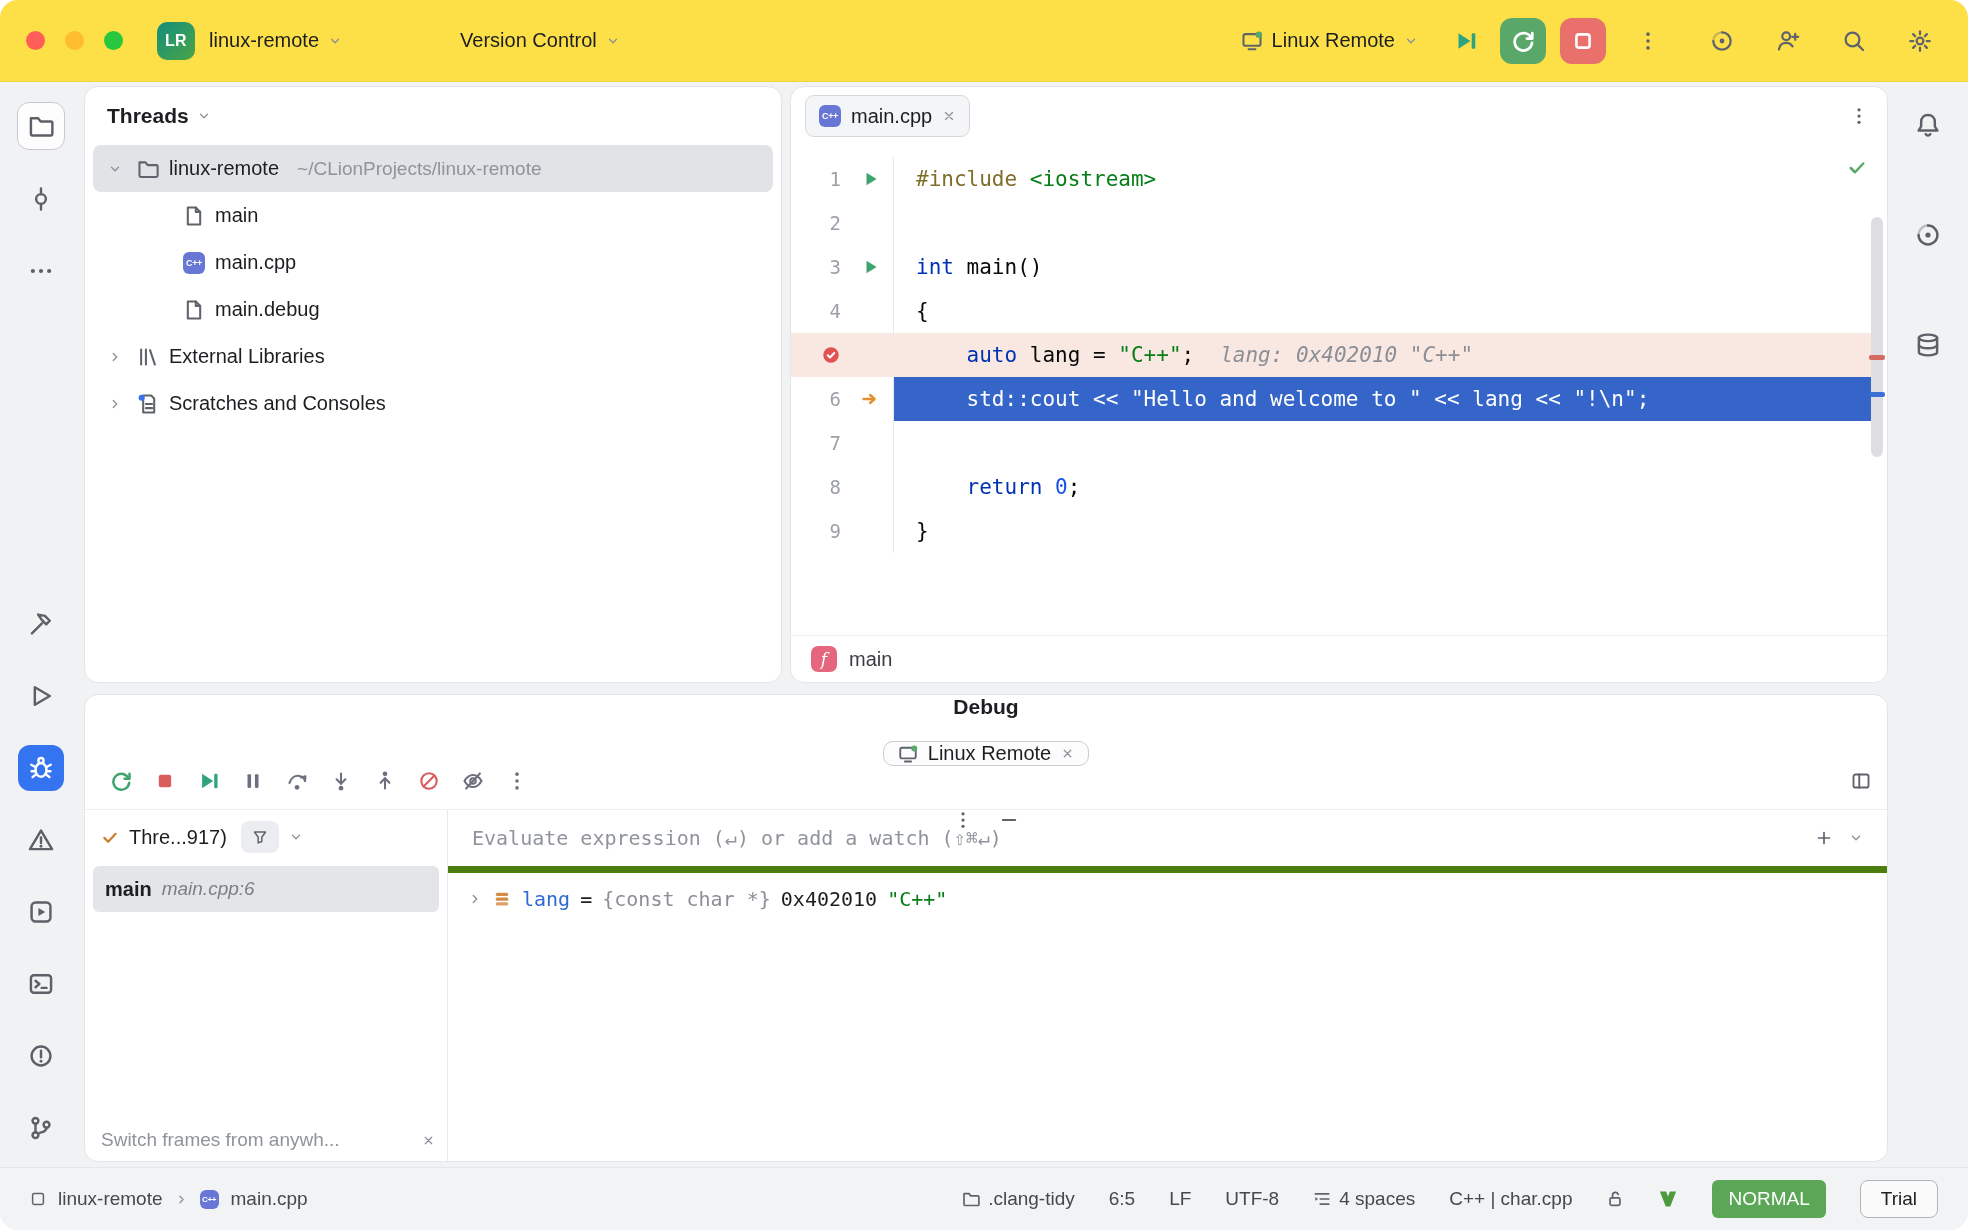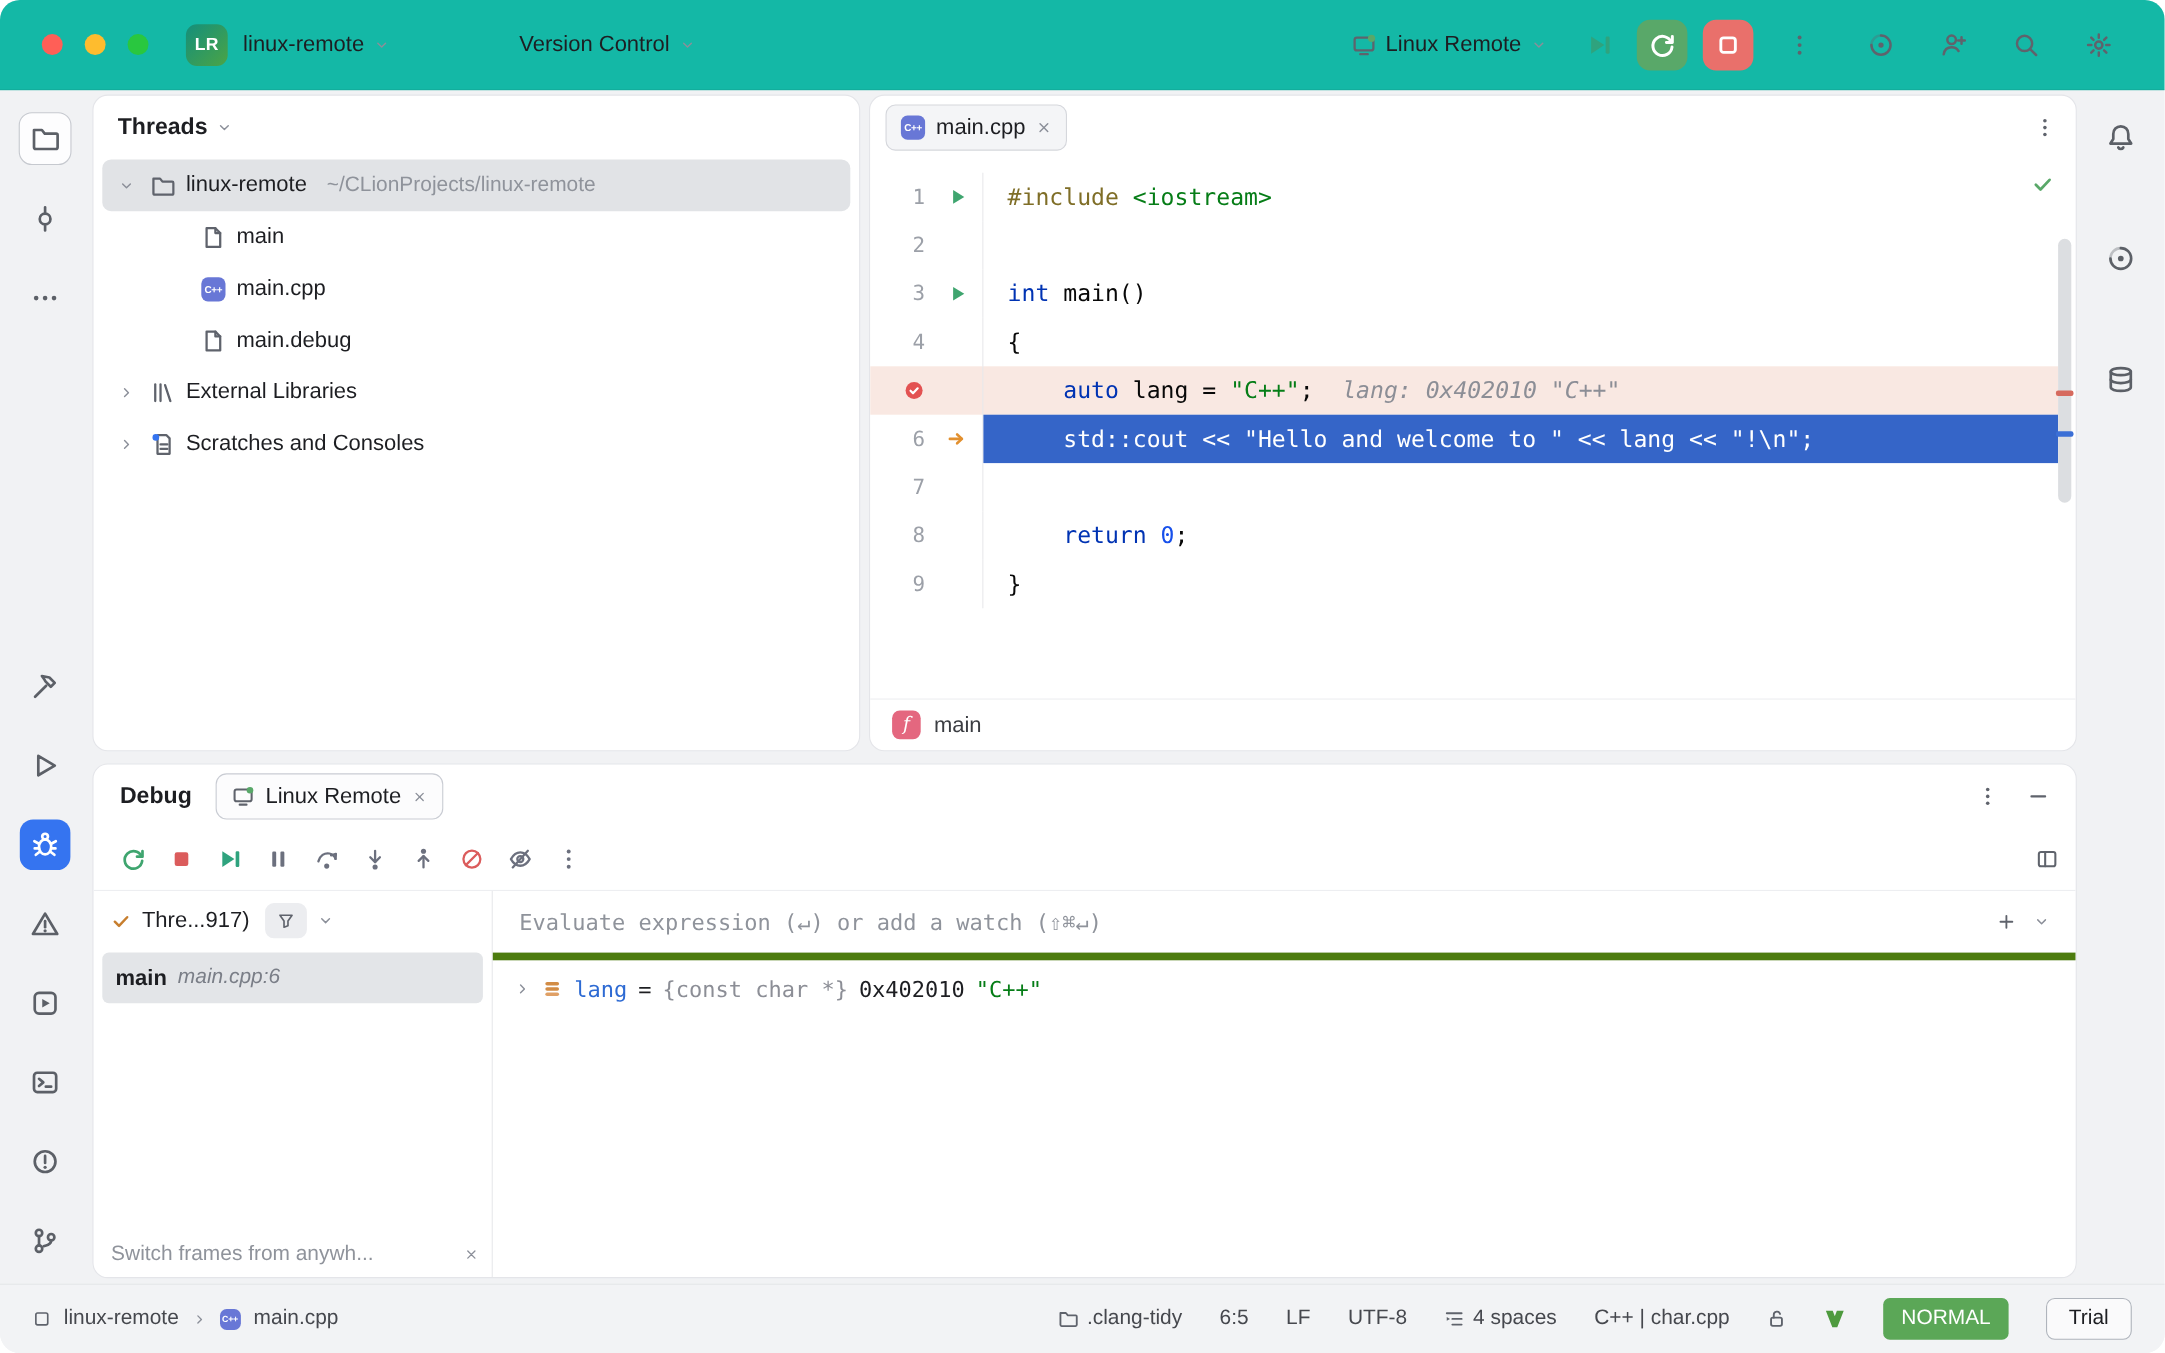--- a/index.html
+++ b/index.html
@@ -8,22 +8,22 @@
   .i{display:inline-flex;flex:none;}
   .i svg{width:100%;height:100%;display:block;}
   .ic13{width:13px;height:13px}.ic14{width:14px;height:14px}.ic16{width:16px;height:16px}
   .ic18{width:18px;height:18px}.ic20{width:20px;height:20px}.ic22{width:22px;height:22px}
   .ic24{width:24px;height:24px}.ic26{width:26px;height:26px}
   .c-muted{color:#8B8F99}.c-dim{color:#5F636C}.c-white{color:#fff}.c-green{color:#3FA56F}
   .c-red{color:#DB5C5C}.c-teal{color:#2FA37E}.c-orange{color:#E2902F}.c-amber{color:#C77E2E}
   .c-grayblue{color:#6C707E}.c-purple{color:#7B68C9}
 
   
-  .titlebar{position:absolute;left:0;top:0;right:0;height:82px;background:#14b8a6;display:flex;align-items:center;
-            padding:0 38px;box-sizing:border-box;border-bottom:1px solid rgba(0,0,0,0.05);}
+  .titlebar{position:absolute;left:0;top:0;right:0;height:82px;background:#fde047;display:flex;align-items:center;
+            padding:0 26px;box-sizing:border-box;border-bottom:1px solid rgba(0,0,0,0.05);}
   .lights{display:flex;gap:20px;margin-right:34px;}
   .light{width:19px;height:19px;border-radius:50%;}
   .light.red{background:#FF5F57}.light.yellow{background:#FEBC2E}.light.green{background:#29C73F}
   .lr-badge{width:38px;height:38px;border-radius:10px;background:linear-gradient(135deg,#148F7B 0%,#4BA446 100%);
             color:#fff;font-size:16px;font-weight:bold;letter-spacing:.3px;display:flex;align-items:center;justify-content:center;margin-right:14px;}
   .tb-item{display:flex;align-items:center;gap:9px;font-size:20px;color:#1D1E22;}
   .project-widget span:first-child{font-weight:500;}
   .vcs-widget{margin-left:118px;}
   .runconfig-widget{margin-right:26px;}
   .tb-spacer{flex:1;}
@@ -80,21 +80,21 @@
   .stripe-mark.red{top:268px;background:#D66A5E;}
   .stripe-mark.blue{top:305px;background:#3B6FD6;}
   .breadcrumbs{position:absolute;left:0;right:0;bottom:0;height:46px;border-top:1px solid #EDEEF1;display:flex;align-items:center;gap:12px;padding:0 20px;font-size:20px;color:#3B3D42;}
   .f-badge{width:26px;height:26px;border-radius:7px;background:#E4677F;color:#fff;display:flex;align-items:center;justify-content:center;
            font-family:"DejaVu Serif",serif;font-style:italic;font-size:17px;}
   .cpp-badge{width:22px;height:22px;border-radius:6px;background:#6877D6;color:#fff;font-size:9px;font-weight:bold;letter-spacing:-0.3px;
              display:inline-flex;align-items:center;justify-content:center;flex:none;}
   .cpp-badge.small{width:19px;height:19px;font-size:8px;}
 
   
-  .debug-header{height:58px;display:flex;align-items:center;gap:22px;padding:0 24px;}
+  .debug-header{height:58px;display:flex;align-items:center;gap:22px;padding:0 36px;flex-direction:column;}
   .debug-title{font-size:21px;font-weight:600;}
   .session-chip{height:40px;display:flex;align-items:center;gap:10px;padding:0 14px;border:1px solid #C9CCD3;border-radius:10px;background:#FCFCFD;font-size:20px;}
   .dbg-hdr-icons{display:flex;align-items:center;gap:26px;}
   .debug-toolbar{height:56px;display:flex;align-items:center;padding:0 16px;}
   .dbg-actions{display:flex;align-items:center;gap:4px;}
   .dbg-btn{width:40px;height:40px;border-radius:8px;display:flex;align-items:center;justify-content:center;}
   .dbg-tabs{display:flex;align-items:center;gap:8px;margin-left:44px;}
   .dbg-tab{padding:8px 20px;border-radius:16px;font-size:20px;display:flex;align-items:center;gap:10px;border:1px solid transparent;}
   .dbg-tab.selected{background:#ECEDF0;border-color:#A9AEB7;}
   .debug-body{position:absolute;left:0;right:0;top:114px;bottom:0;display:flex;border-top:1px solid #EDEEF1;}

